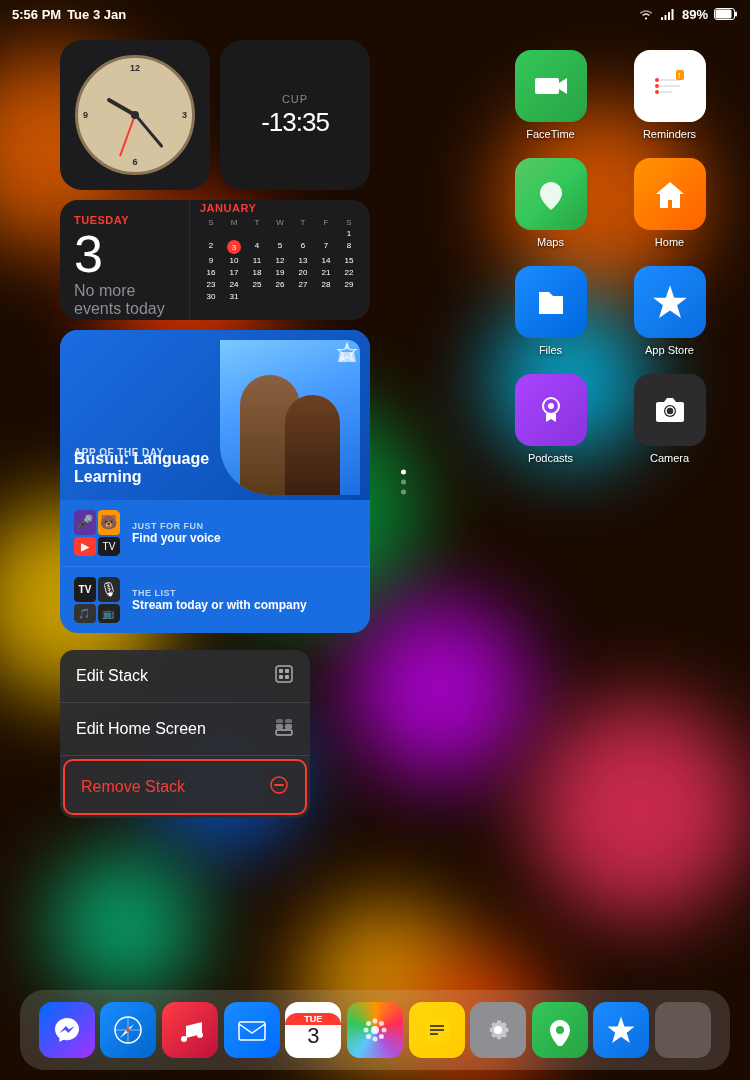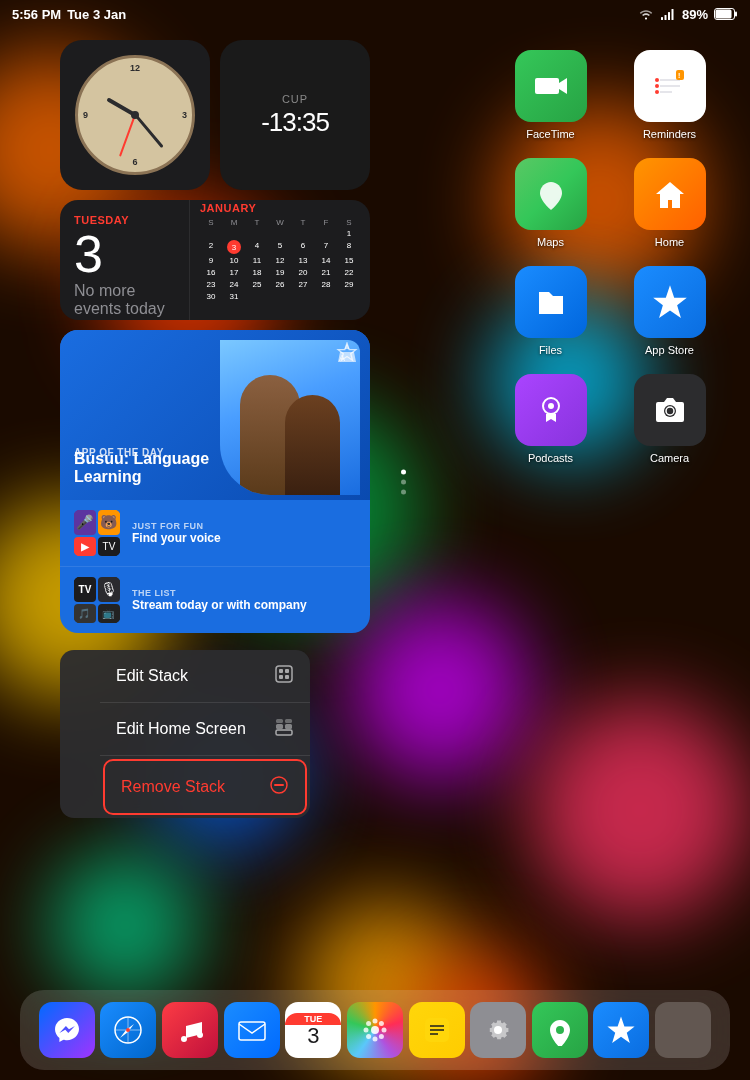--- a/index.html
+++ b/index.html
@@ -326,21 +326,20 @@
     .context-menu {
       position: absolute;
       left: 60px;
       top: 650px;
       width: 250px;
       background: rgba(44,44,46,0.95);
       border-radius: 14px;
       overflow: hidden;
       z-index: 50;
       backdrop-filter: blur(20px);
-      padding-left: 40px;
     }
     .context-menu-item {
       display: flex;
       align-items: center;
       justify-content: space-between;
       padding: 14px 16px;
       color: #fff;
       font-size: 16px;
       font-weight: 400;
       cursor: pointer;

